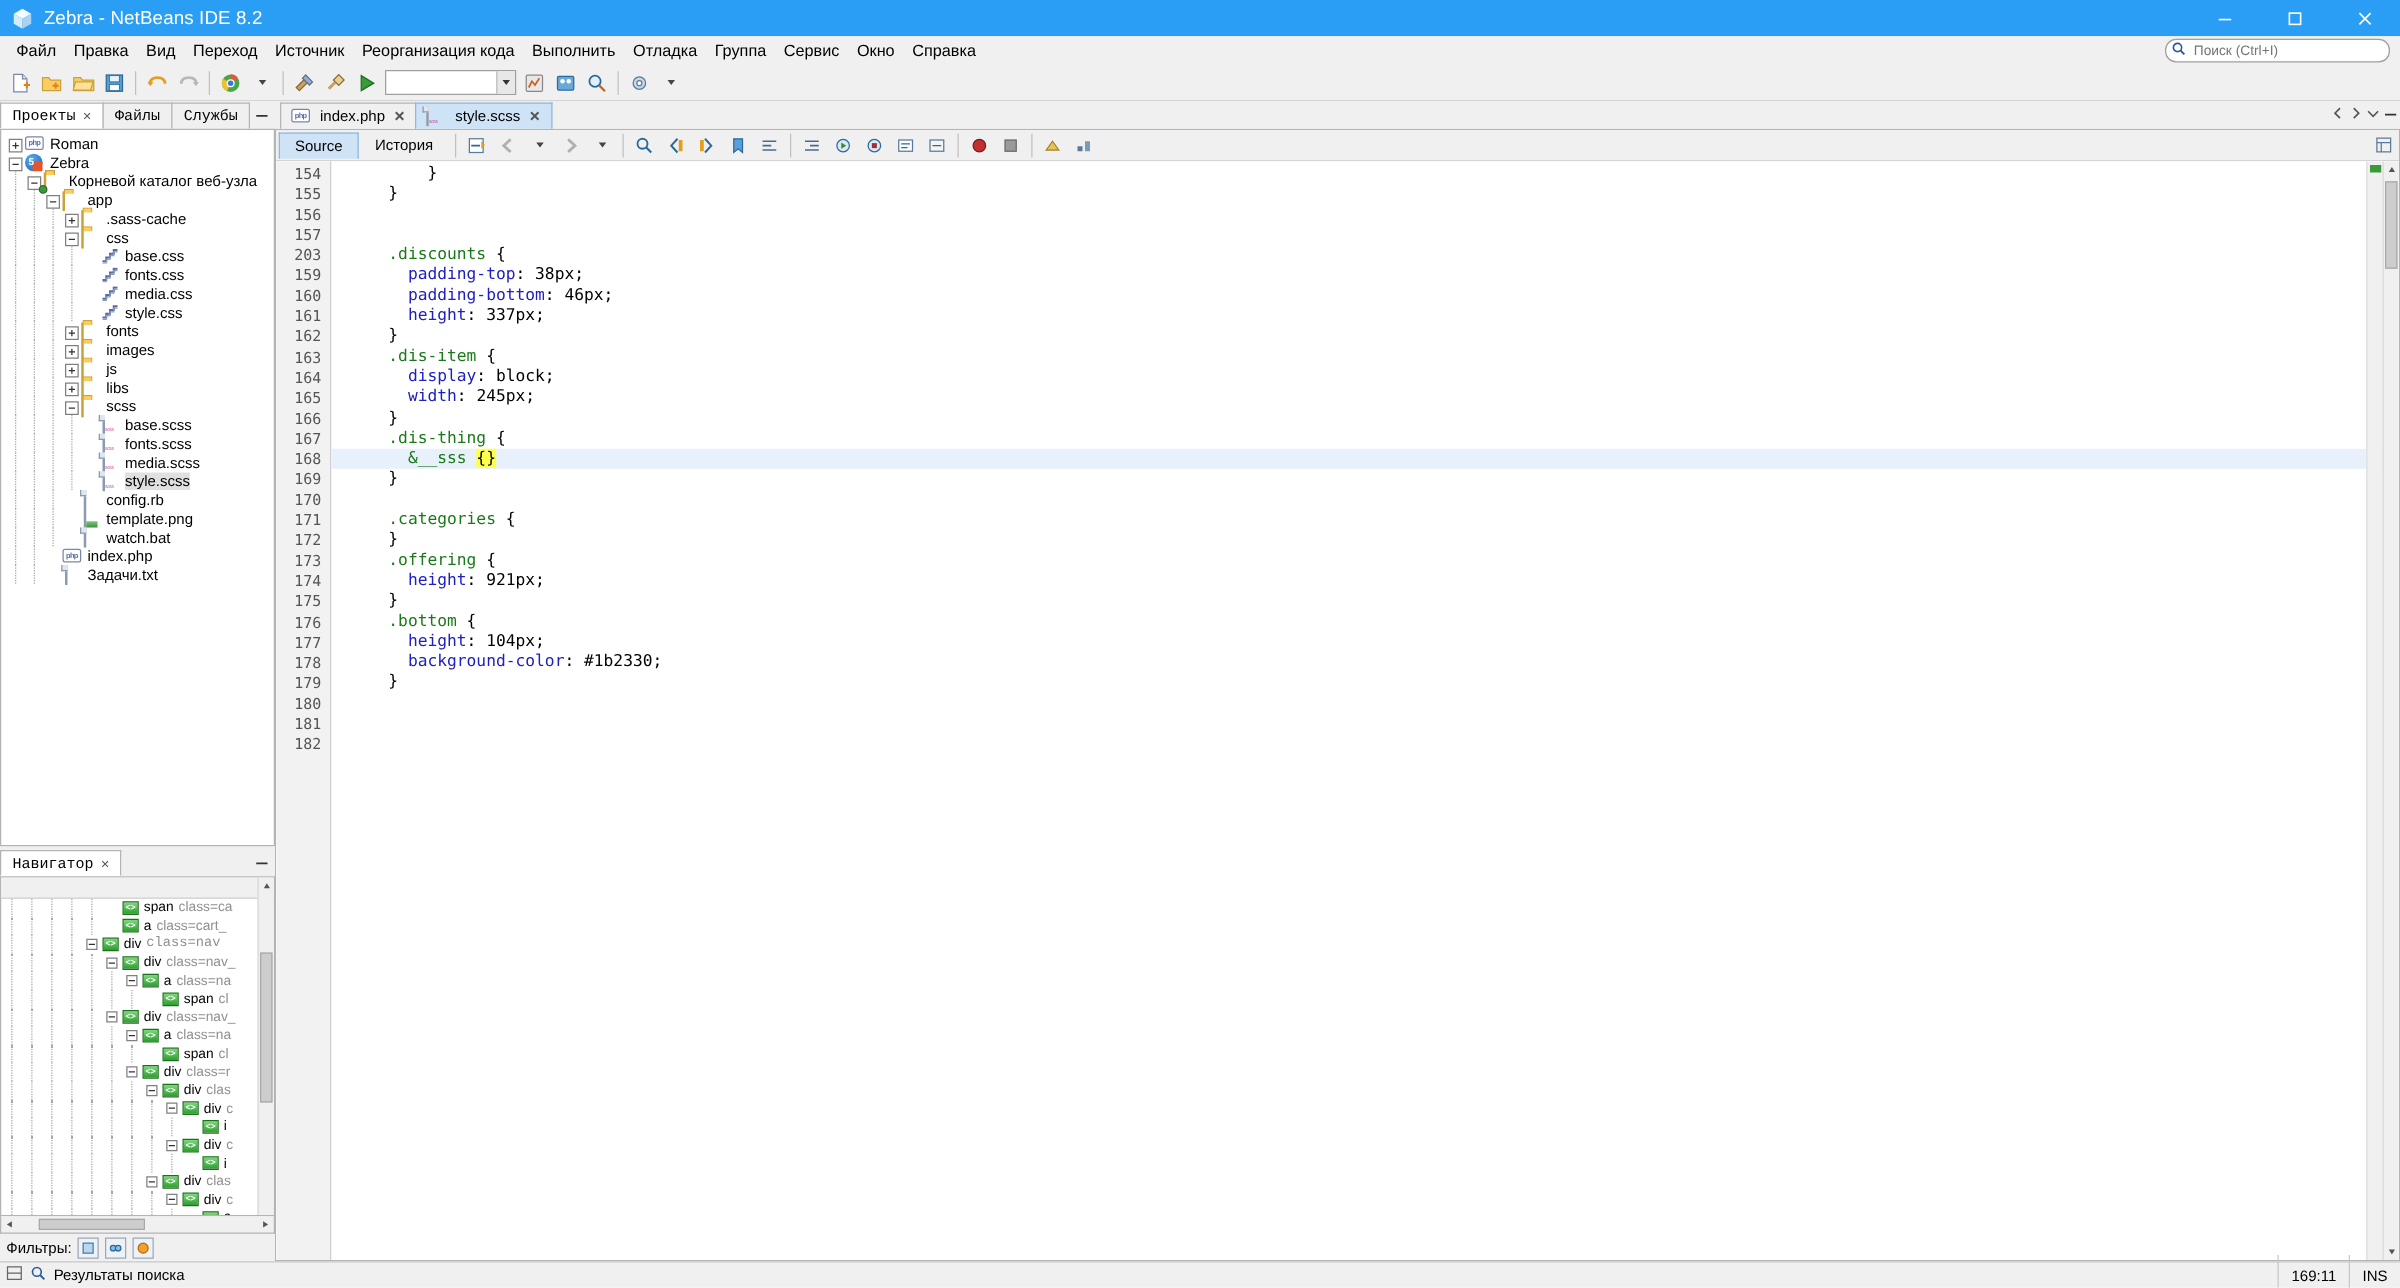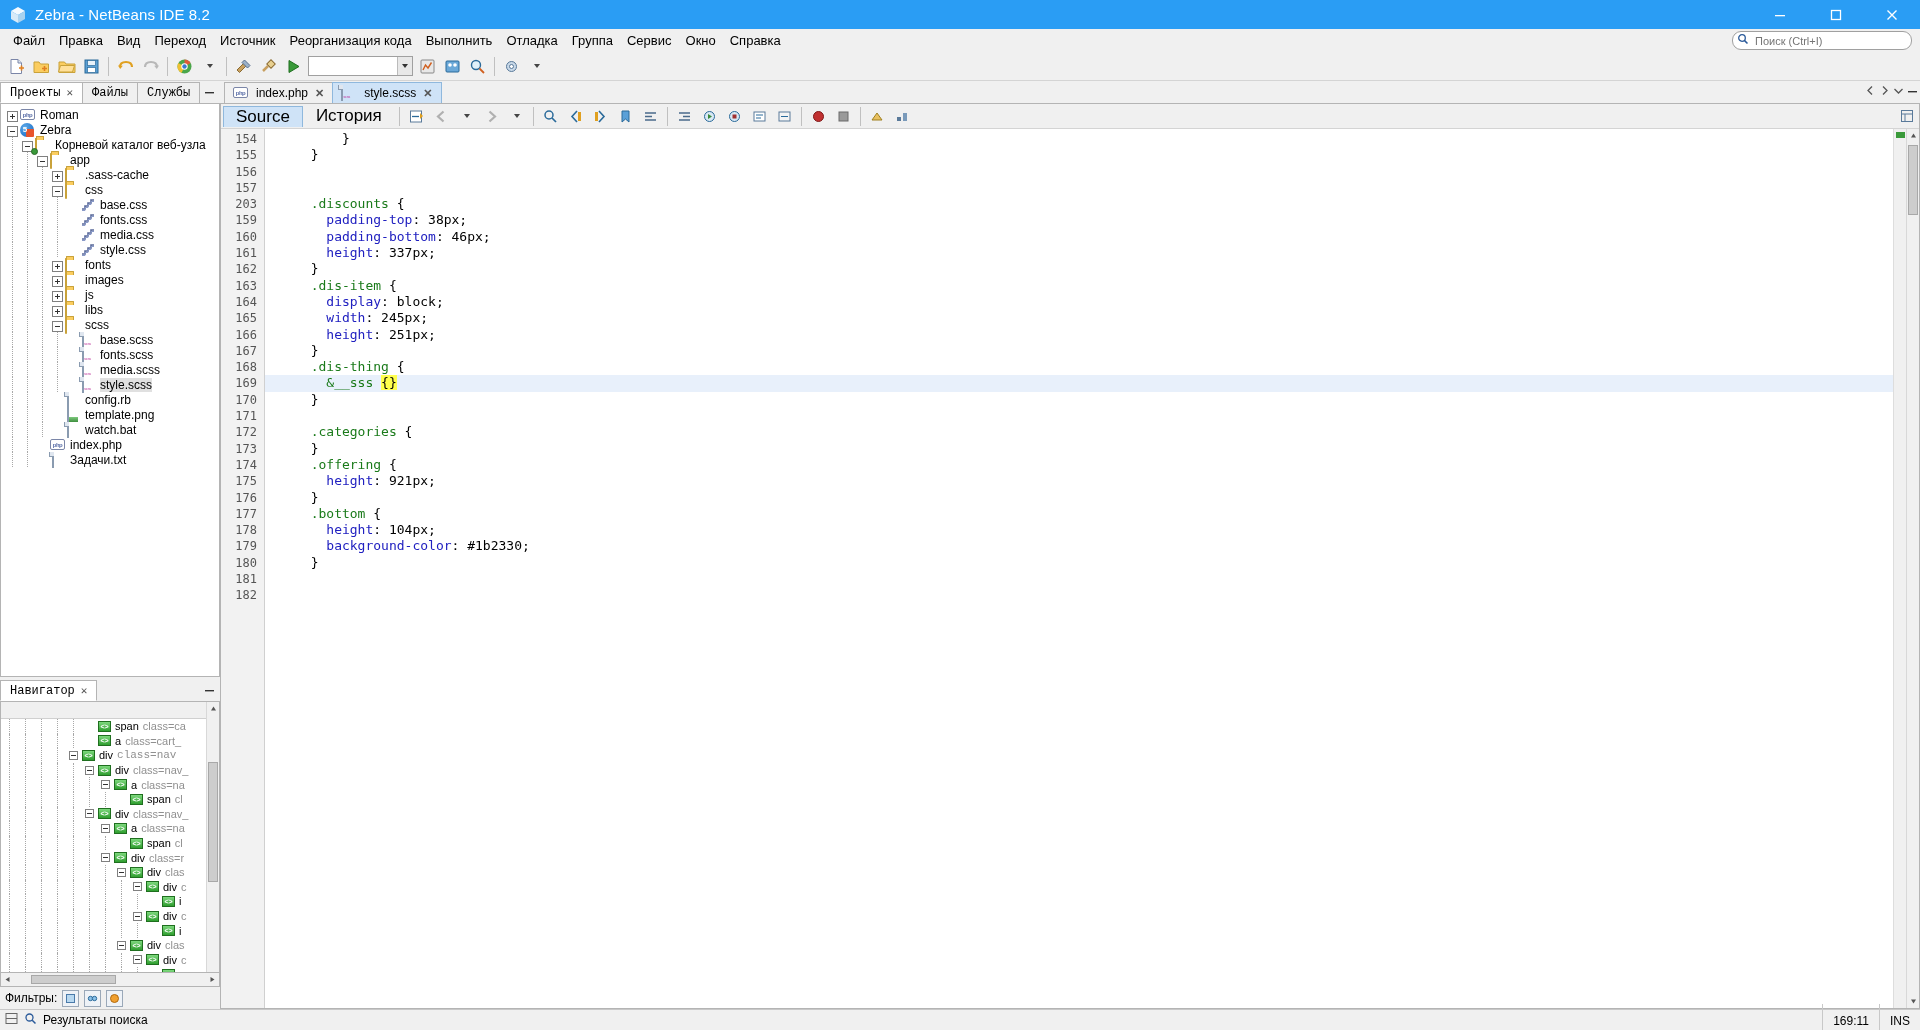--- a/index.html
+++ b/index.html
@@ -146,21 +146,21 @@
   .ed-tabs { height: 22px; flex: 0 0 22px; display: flex; align-items: flex-end; background: #f0f0f0; position: relative; padding-left: 4px; }
   .ed-tab { height: 21px; padding: 0 8px; display: flex; align-items: center; gap: 7px; font-size: 12px;
     border: 1px solid #b4b4b4; border-bottom: none; background: #f0f0f0; margin-right: -1px; }
   .ed-tab.active { background: #cfe3f7; border-color: #8fb8dd; }
   .ed-tab .x { font-weight: bold; color: #555; font-size: 11px; }
   .ed-nav-btns { position: absolute; right: 2px; top: 3px; display: flex; align-items: center; gap: 3px; }
 
   .ed-frame { flex: 1 1 auto; border: 1px solid #b4b4b4; background: #fff; display: flex; flex-direction: column; min-height: 0; }
   .ed-toolbar { height: 25px; flex: 0 0 25px; background: #f0f0f0; border-bottom: 1px solid #d4d4d4;
     display: flex; align-items: center; padding-left: 2px; }
-  .st-tab { height: 21px; padding: 0 12px; display: flex; align-items: center; font-size: 17px; border: 1px solid transparent; }
+  .st-tab { height: 21px; padding: 0 12px; display: flex; align-items: center; font-size: 12px; border: 1px solid transparent; }
   .st-tab.active { background: #cfe3f7; border: 1px solid #8fb8dd; border-bottom: none; }
 
   .code-area { flex: 1 1 auto; display: flex; position: relative; min-height: 0; background: #fff; overflow: hidden; }
   .gutter { width: 44px; flex: 0 0 44px; background: #f2f2f2; border-right: 1px solid #d0d0d0; padding-top: 2px; }
   .gnum { height: 16.3px; line-height: 16.3px; text-align: right; padding-right: 7px;
     font-family: "DejaVu Sans Mono", monospace; font-size: 12px; color: #555; }
   .code-lines { flex: 1 1 auto; padding-top: 2px; position: relative; overflow: hidden; }
   .cline { height: 16.3px; line-height: 16.3px; font-family: "DejaVu Sans Mono", monospace; font-size: 13px;
     white-space: pre; color: #000; padding-left: 30px; }
   .cline.cur { background: #e8f0fb; }
@@ -1125,21 +1125,20 @@
               <div class="cline">&nbsp;</div>
               <div class="cline">&nbsp;</div>
               <div class="cline"><span class="sel">  .discounts</span><span class="val"> {</span></div>
               <div class="cline"><span class="prop">    padding-top</span><span class="val">: 38px;</span></div>
               <div class="cline"><span class="prop">    padding-bottom</span><span class="val">: 46px;</span></div>
               <div class="cline"><span class="prop">    height</span><span class="val">: 337px;</span></div>
               <div class="cline"><span class="val">  }</span></div>
               <div class="cline"><span class="sel">  .dis-item</span><span class="val"> {</span></div>
               <div class="cline"><span class="prop">    display</span><span class="val">: block;</span></div>
               <div class="cline"><span class="prop">    width</span><span class="val">: 245px;</span></div>
-              <div class="cline"><span class="prop">    height</span><span class="val">: 251px;</span></div>
               <div class="cline"><span class="val">  }</span></div>
               <div class="cline"><span class="sel">  .dis-thing</span><span class="val"> {</span></div>
               <div class="cline cur"><span class="sel">    &amp;__sss </span><span class="brace-hl">{}</span></div>
               <div class="cline"><span class="val">  }</span></div>
               <div class="cline">&nbsp;</div>
               <div class="cline"><span class="sel">  .categories</span><span class="val"> {</span></div>
               <div class="cline"><span class="val">  }</span></div>
               <div class="cline"><span class="sel">  .offering</span><span class="val"> {</span></div>
               <div class="cline"><span class="prop">    height</span><span class="val">: 921px;</span></div>
               <div class="cline"><span class="val">  }</span></div>

